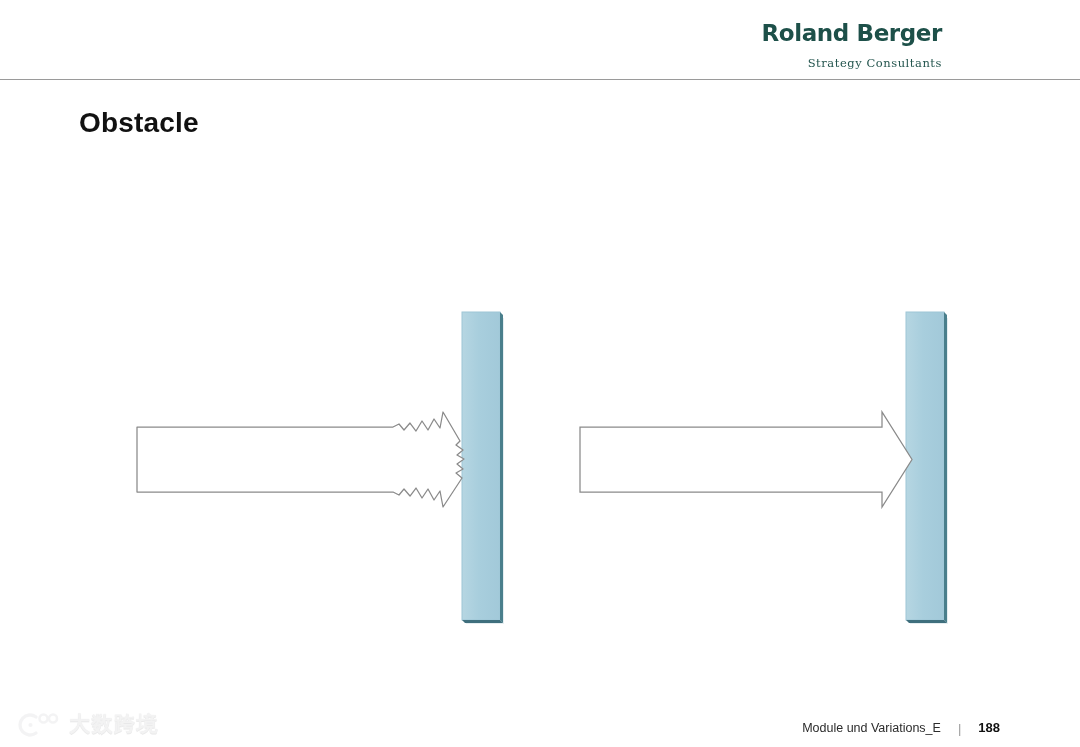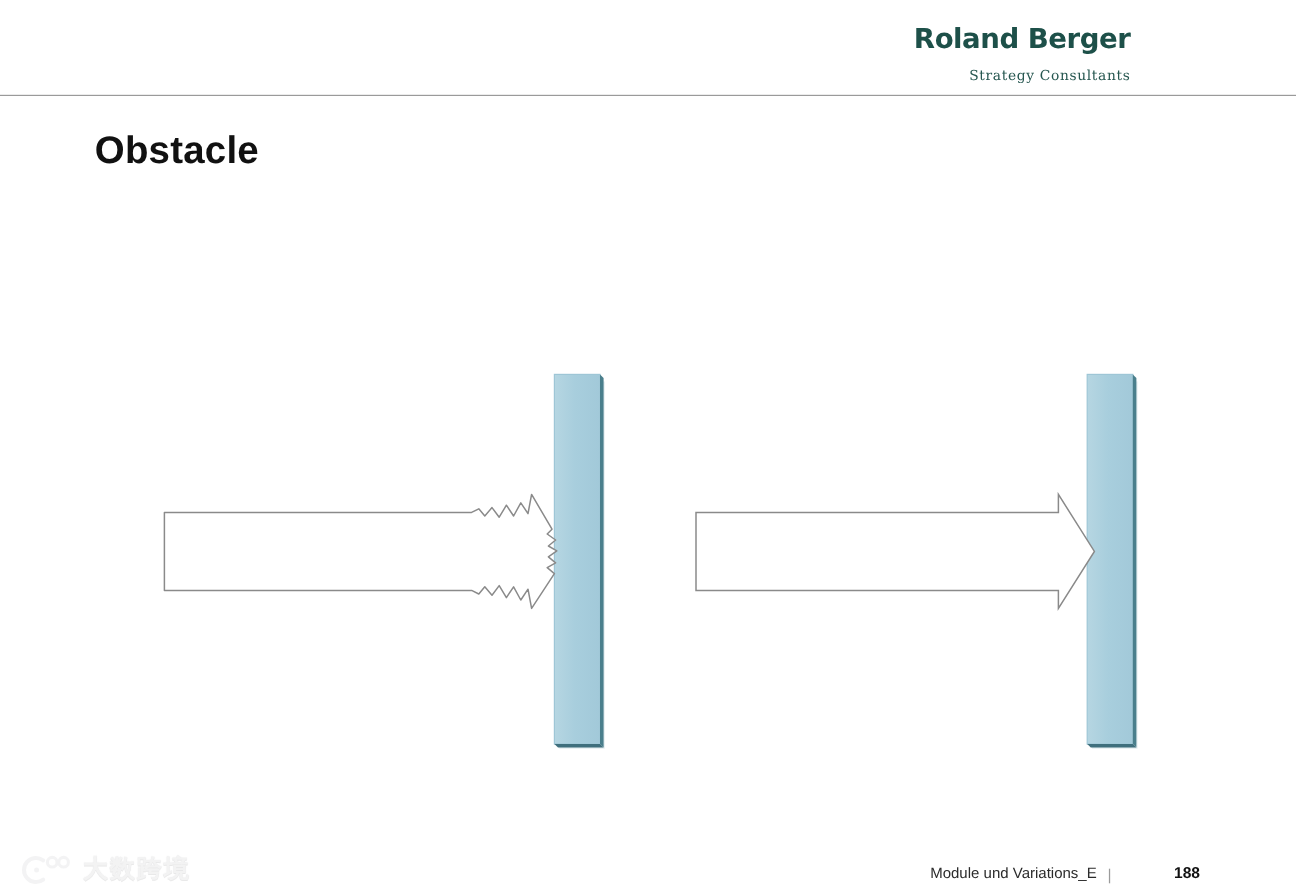--- a/index.html
+++ b/index.html
@@ -66,21 +66,21 @@
     border-top: 1.3px solid #9a9a9a;
   }
 
   
   .page-title {
     position: absolute;
     left: 79px;
     top: 107px;
     font-family: "Liberation Sans", sans-serif;
     font-weight: 700;
-    font-size: 32px;
+    font-size: 28px;
     letter-spacing: 0.2px;
     color: #111111;
     margin: 0;
   }
 
   
   .diagram {
     position: absolute;
     left: 0;
     top: 0;
@@ -89,36 +89,35 @@
     pointer-events: none;
   }
 
   
   .footer {
     position: absolute;
     right: 80px;
     bottom: 12px;
     display: flex;
     align-items: baseline;
-    gap: 9px;
+    gap: 17px;
     font-family: "Liberation Sans", sans-serif;
     font-size: 12.5px;
     color: #2b2b2b;
     white-space: nowrap;
   }
   .footer-sep {
     color: #9b9b9b;
     font-size: 13px;
     transform: translateY(1px);
   }
   .footer-page {
     font-weight: 700;
     color: #111111;
     font-size: 13px;
-    margin-left: 43px;
   }
 
   
   .watermark {
     position: absolute;
     left: 18px;
     bottom: 8px;
     display: flex;
     align-items: center;
     gap: 9px;

